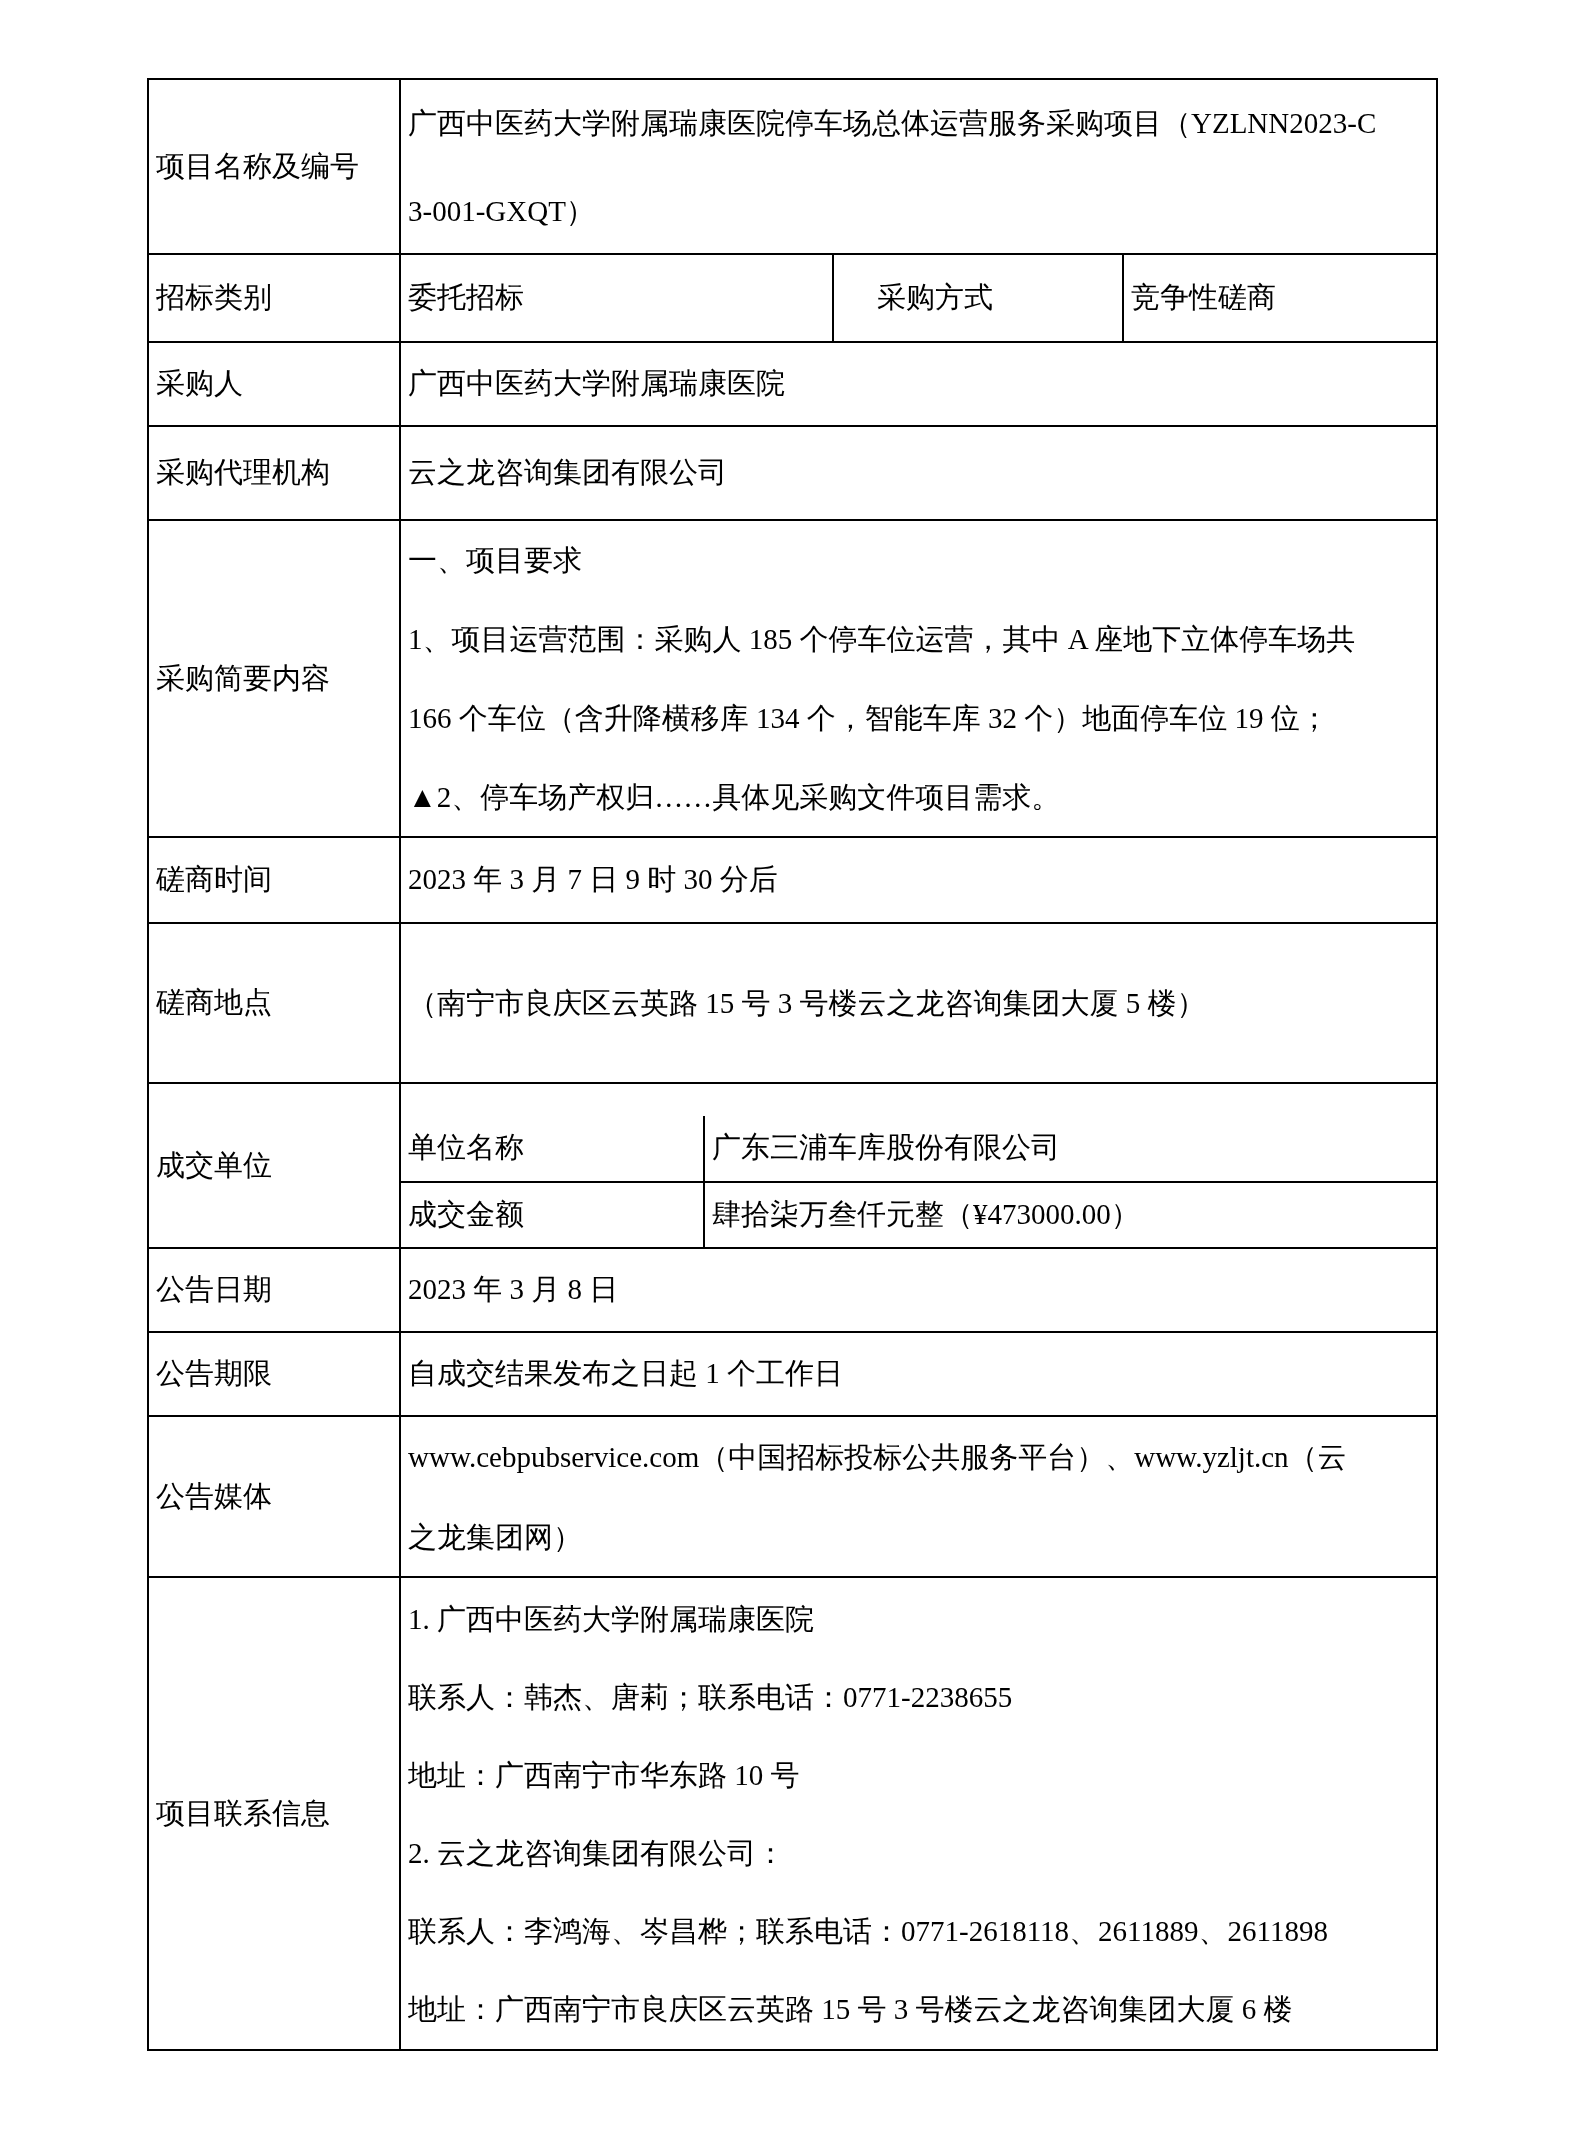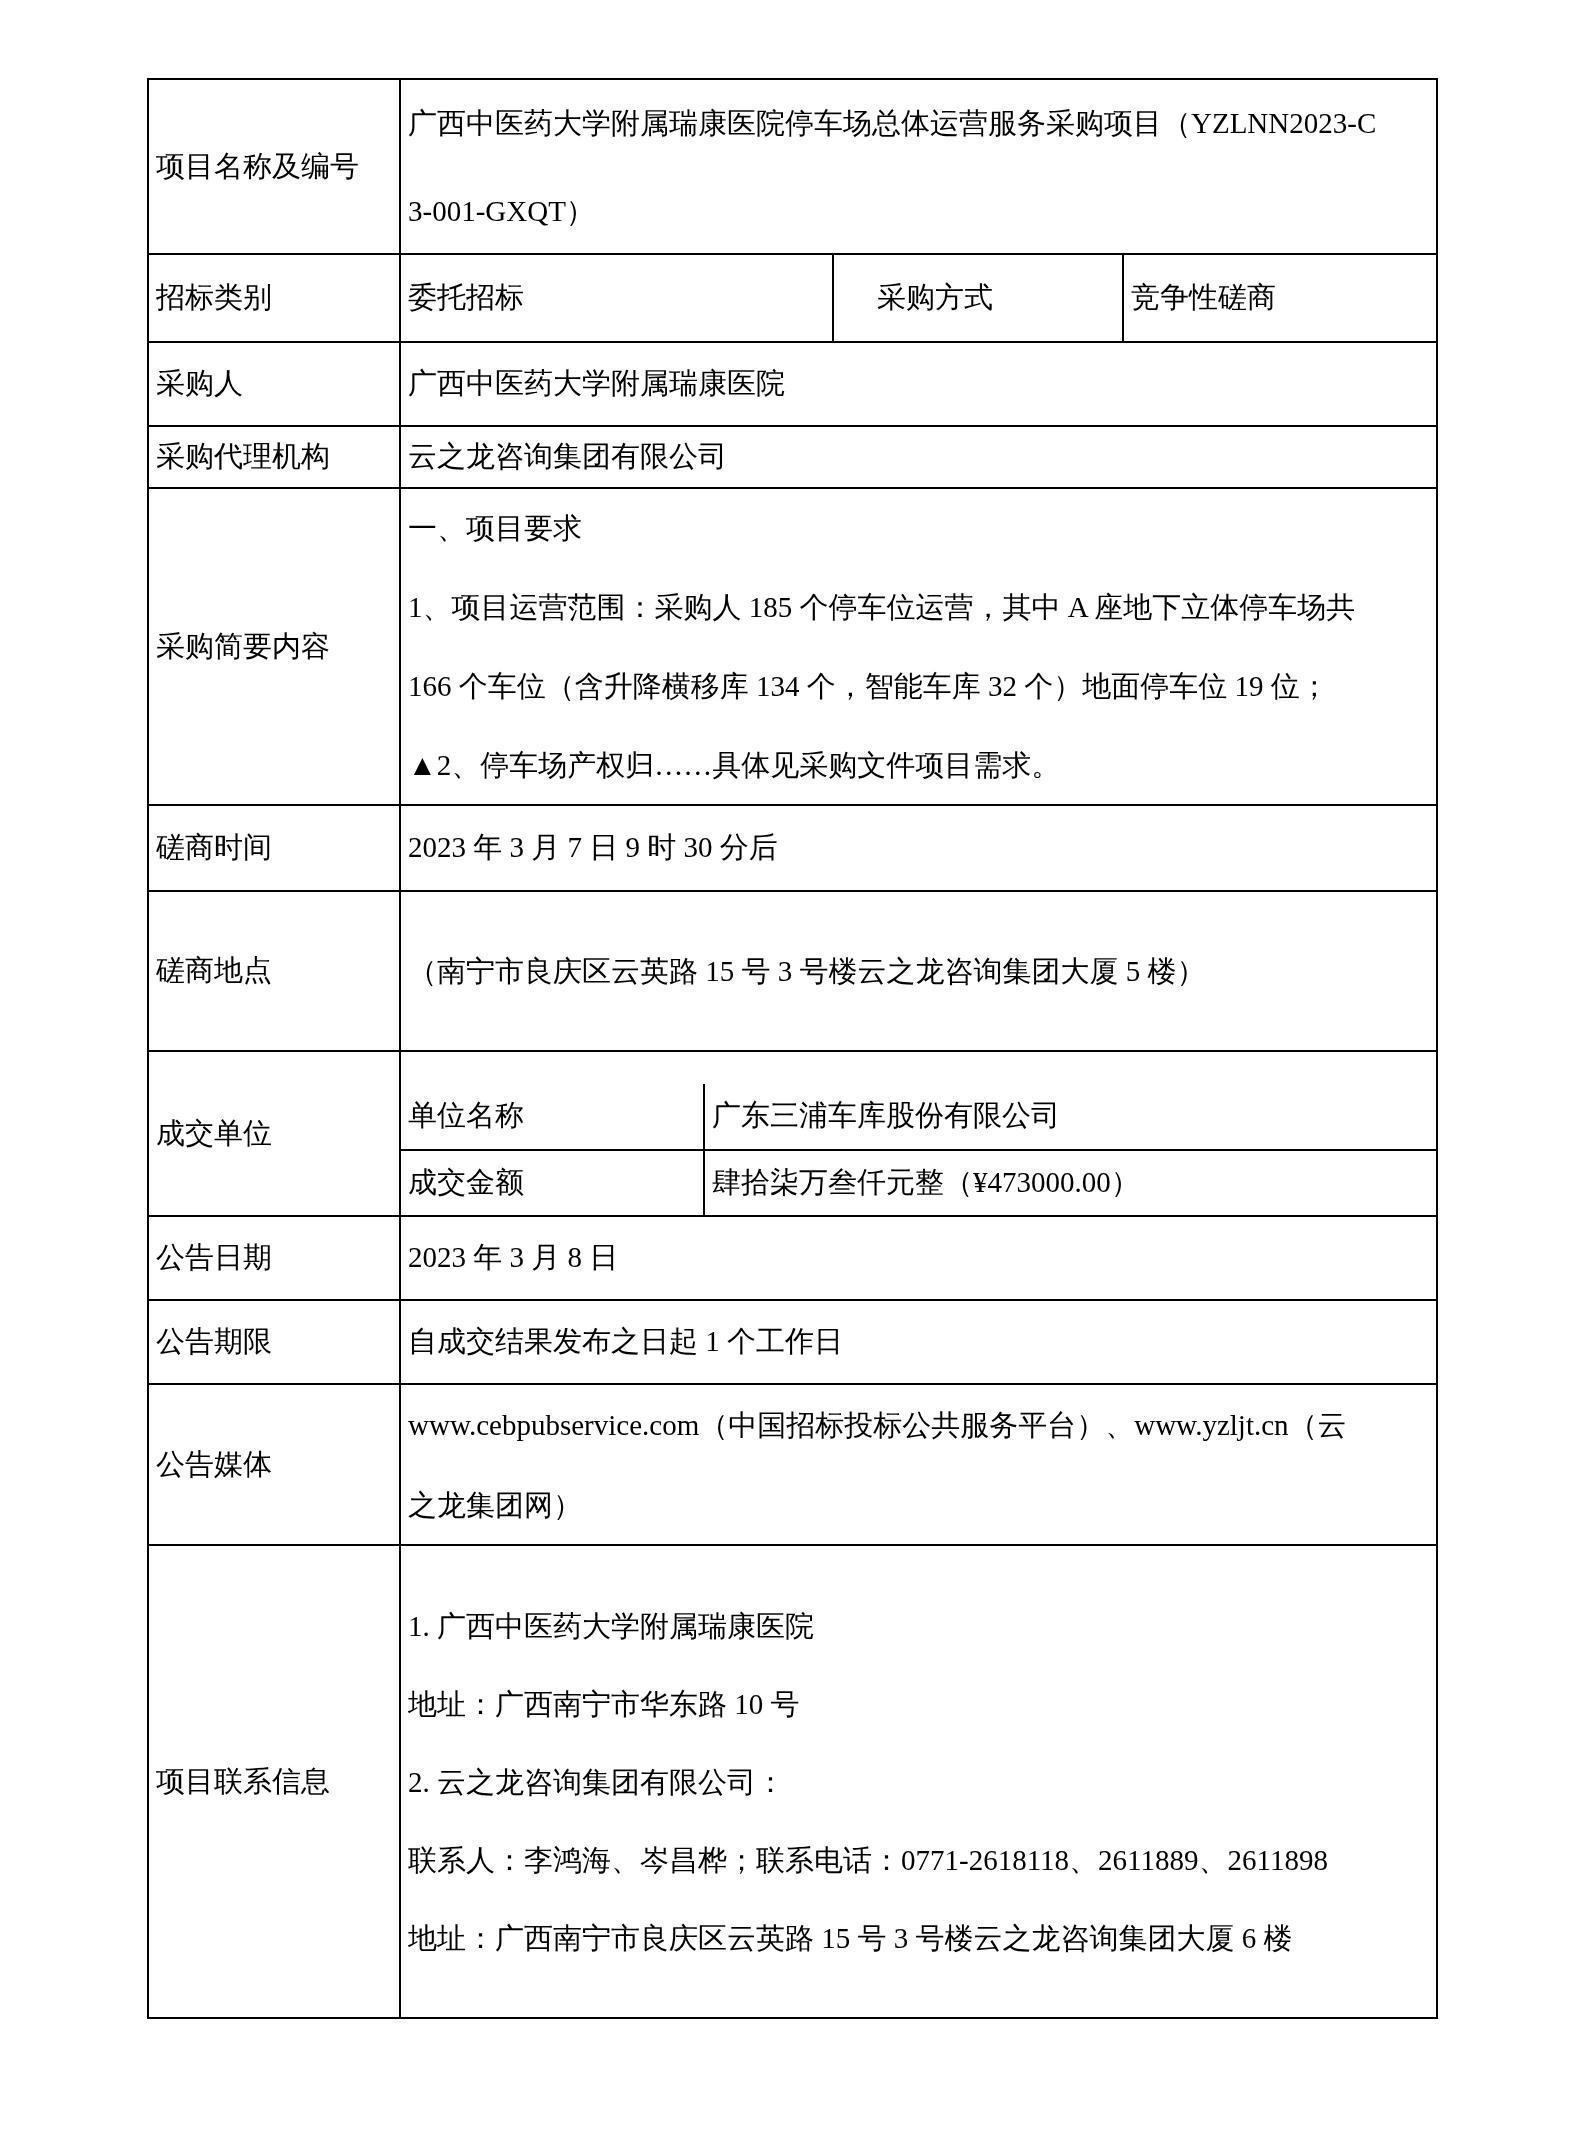--- a/index.html
+++ b/index.html
@@ -31,21 +31,21 @@
     flex-direction:column;
     justify-content:center;
     padding-left:7px;
     overflow:hidden;
   }
   .cell.bdr{border-right:2px solid #000000;}
   .label-col{width:252px;flex:0 0 252px;}
   .value-col{flex:1 1 auto;border-radius:6px;}
   .line{white-space:nowrap;}
   
-  .r1{height:175px}.r2{height:88px}.r3{height:84px}.r4{height:62px}
+  .r1{height:175px}.r2{height:88px}.r3{height:84px}.r4{height:94px}
   .r5{height:317px}.r6{height:86px}.r7{height:160px}.r8{height:165px}
   .r9{height:84px}.r10{height:84px}.r11{height:161px}.r12{height:471px}
   
   .lh88 .line{line-height:88px;}
   .lh79 .line{line-height:79px;}
   .lh80 .line{line-height:80px;}
   .lh78 .line{line-height:78px;}
   
   .w433{width:433px;flex:0 0 433px;}
   .w254{width:254px;flex:0 0 254px;margin-left:36px;}
@@ -136,20 +136,21 @@
     <div class="cell value-col lh80">
         <div class="line">www.cebpubservice.com（中国招标投标公共服务平台）、www.yzljt.cn（云</div>
         <div class="line">之龙集团网）</div>
       </div>
   </div>
 
   <div class="row r12">
     <div class="cell bdr label-col">项目联系信息</div>
     <div class="cell value-col lh78">
         <div class="line">1. 广西中医药大学附属瑞康医院</div>
+        <div class="line">联系人：韩杰、唐莉；联系电话：0771-2238655</div>
         <div class="line">地址：广西南宁市华东路 10 号</div>
         <div class="line">2. 云之龙咨询集团有限公司：</div>
         <div class="line">联系人：李鸿海、岑昌桦；联系电话：0771-2618118、2611889、2611898</div>
         <div class="line">地址：广西南宁市良庆区云英路 15 号 3 号楼云之龙咨询集团大厦 6 楼</div>
       </div>
   </div>
 
 </div>
 
 </body></html>

